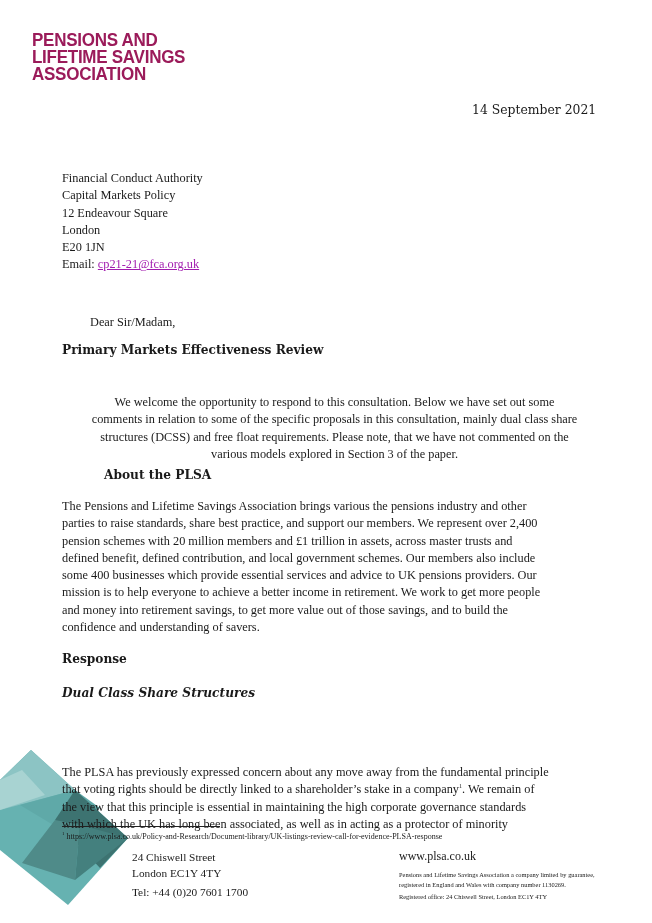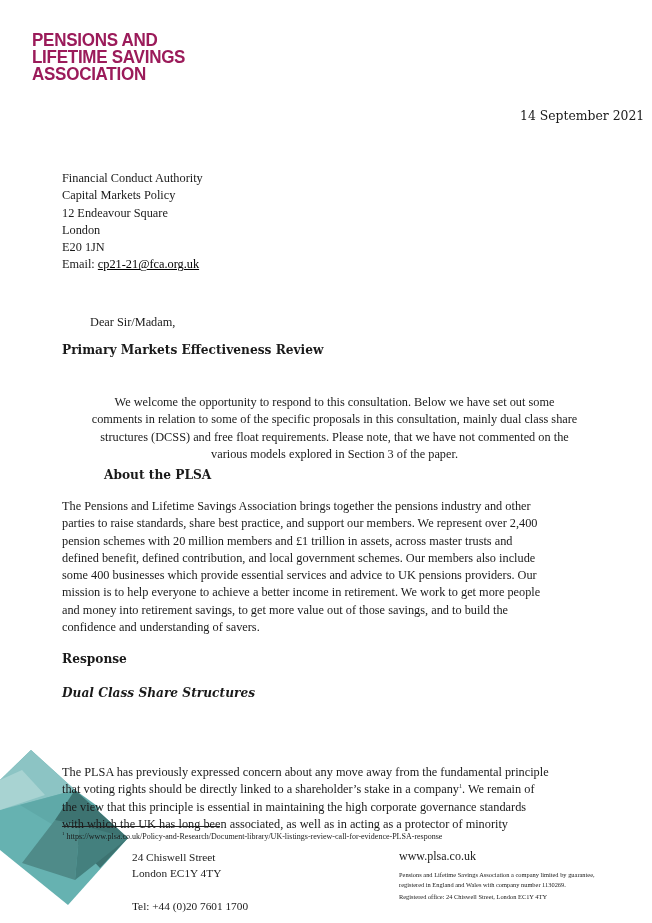--- a/index.html
+++ b/index.html
@@ -10,31 +10,31 @@
   }
   .logo {
     position: absolute; left: 32px; top: 31px;
     font-family: "Liberation Sans", "DejaVu Sans", sans-serif;
     font-weight: bold; color: #9b1b5a;
     font-size: 18.5px; line-height: 17px; letter-spacing: -0.3px;
     transform: scaleX(0.92); transform-origin: left top;
   }
   .logo div { white-space: nowrap; }
   .date {
-    position: absolute; left: 472px; top: 108px;
-    font-size: 12.4px; white-space: nowrap; margin-left: 48px;
+    position: absolute; left: 472px; top: 102px;
+    font-size: 12.4px; white-space: nowrap;
   }
   .body-text {
     position: absolute; left: 62px; width: 545px;
     font-size: 12.3px; line-height: 17.3px;
     font-family: "Liberation Serif", "DejaVu Serif", serif;
   }
   .addr { top: 170px; }
   .addr div { white-space: nowrap; }
-  .addr a { color: #000000; text-decoration: underline; }
+  .addr a { color: #a21caf; text-decoration: underline; }
   .salutation { top: 314px; margin-left: 28px; }
   .h { font-weight: bold; font-family: "DejaVu Serif", serif; font-size: 12.2px; }
   .h-title { top: 342px; }
   .para1 { top: 394px; text-align: center; }
   .h-about { top: 467px; margin-left: 42px; }
   .para2 { top: 498px; }
   .h-response { top: 651px; }
   .h-dcss { top: 685px; font-style: italic; }
   .para3 { top: 764px; }
   .para1 .ln, .para2 .ln, .para3 .ln { white-space: nowrap; display: block; }
@@ -48,21 +48,21 @@
     font-size: 8px; white-space: nowrap;
     font-family: "Liberation Serif", serif;
   }
   .footnote sup { font-size: 5px; }
   .foot-left {
     position: absolute; left: 132px; top: 849px;
     font-size: 11.3px; line-height: 16px;
     font-family: "Liberation Serif", serif;
   }
   .foot-left div { white-space: nowrap; }
-  .foot-left .tel { margin-top: 17px; }
+  .foot-left .tel { margin-top: 3px; }
   .foot-right {
     position: absolute; left: 399px; top: 849px;
     font-family: Liberation Serif, serif;
   }
   .foot-right .web { font-size: 12px; white-space: nowrap; }
   .foot-right .legal { font-size: 6.4px; line-height: 9.5px; margin-top: 6px; white-space: nowrap; }
   .foot-right .office { font-size: 6.4px; margin-top: 4px; white-space: nowrap; }
   .deco { position: absolute; left: 0; top: 740px; width: 200px; height: 183px; }
 </style>
 </head>
@@ -102,21 +102,21 @@
 <div class="body-text para1">
   <span class="ln">We welcome the opportunity to respond to this consultation. Below we have set out some</span>
   <span class="ln">comments in relation to some of the specific proposals in this consultation, mainly dual class share</span>
   <span class="ln">structures (DCSS) and free float requirements. Please note, that we have not commented on the</span>
   <span class="ln">various models explored in Section 3 of the paper.</span>
 </div>
 
 <div class="body-text h h-about">About the PLSA</div>
 
 <div class="body-text para2">
-  <span class="ln">The Pensions and Lifetime Savings Association brings together the pensions industry and other</span>
+  <span class="ln">The Pensions and Lifetime Savings Association brings various the pensions industry and other</span>
   <span class="ln">parties to raise standards, share best practice, and support our members. We represent over 2,400</span>
   <span class="ln">pension schemes with 20 million members and £1 trillion in assets, across master trusts and</span>
   <span class="ln">defined benefit, defined contribution, and local government schemes. Our members also include</span>
   <span class="ln">some 400 businesses which provide essential services and advice to UK pensions providers. Our</span>
   <span class="ln">mission is to help everyone to achieve a better income in retirement. We work to get more people</span>
   <span class="ln">and money into retirement savings, to get more value out of those savings, and to build the</span>
   <span class="ln">confidence and understanding of savers.</span>
 </div>
 
 <div class="body-text h h-response">Response</div>

